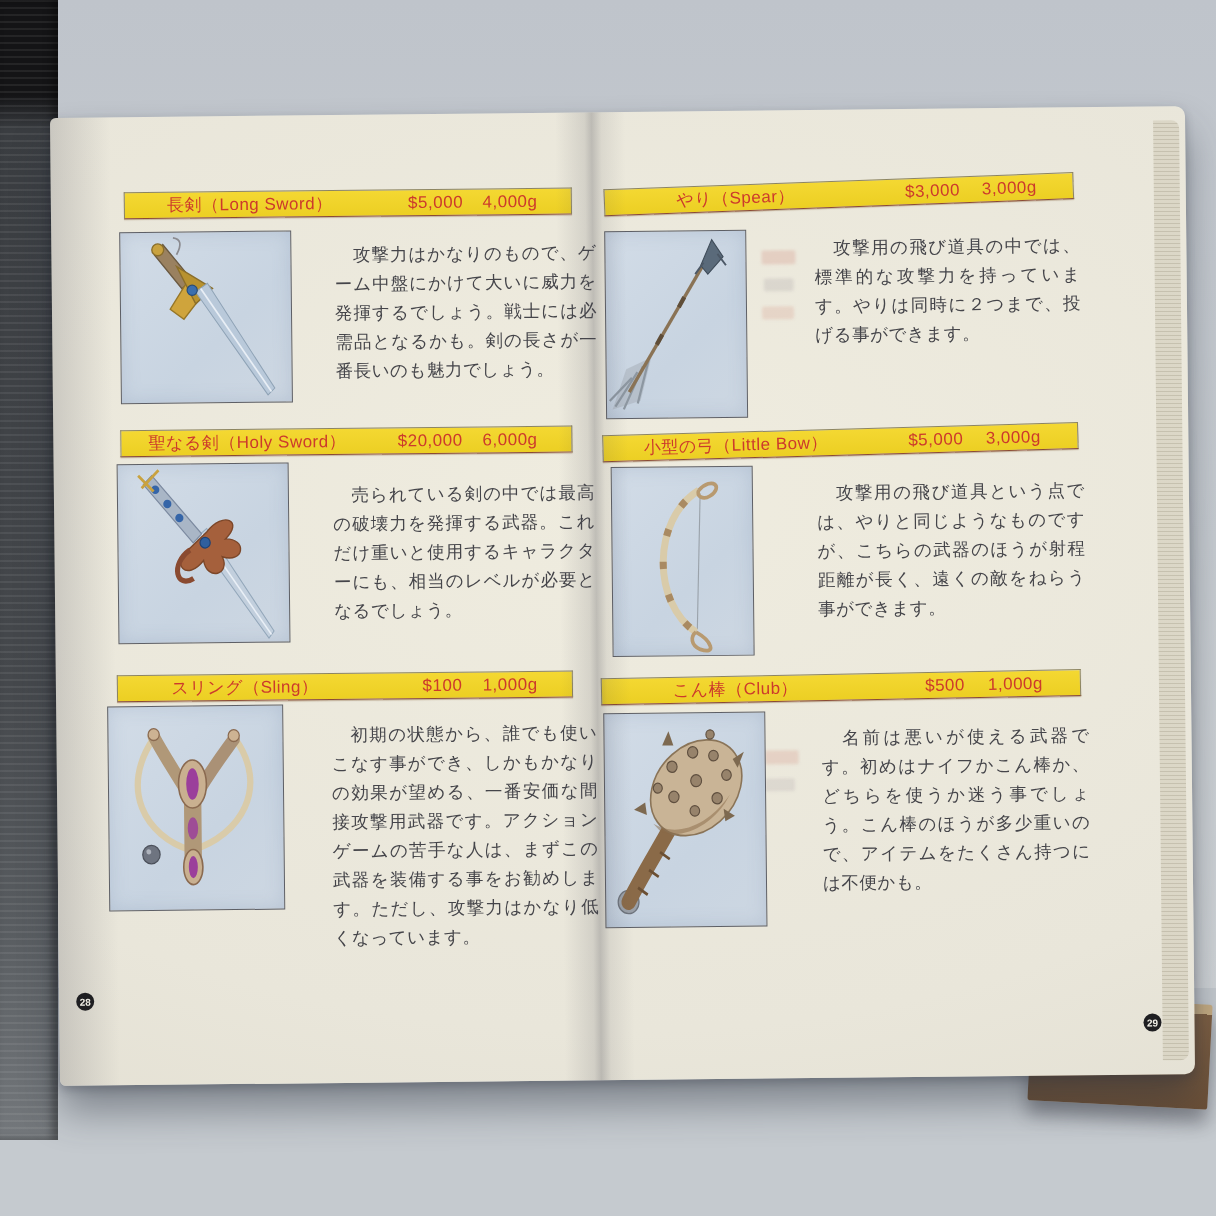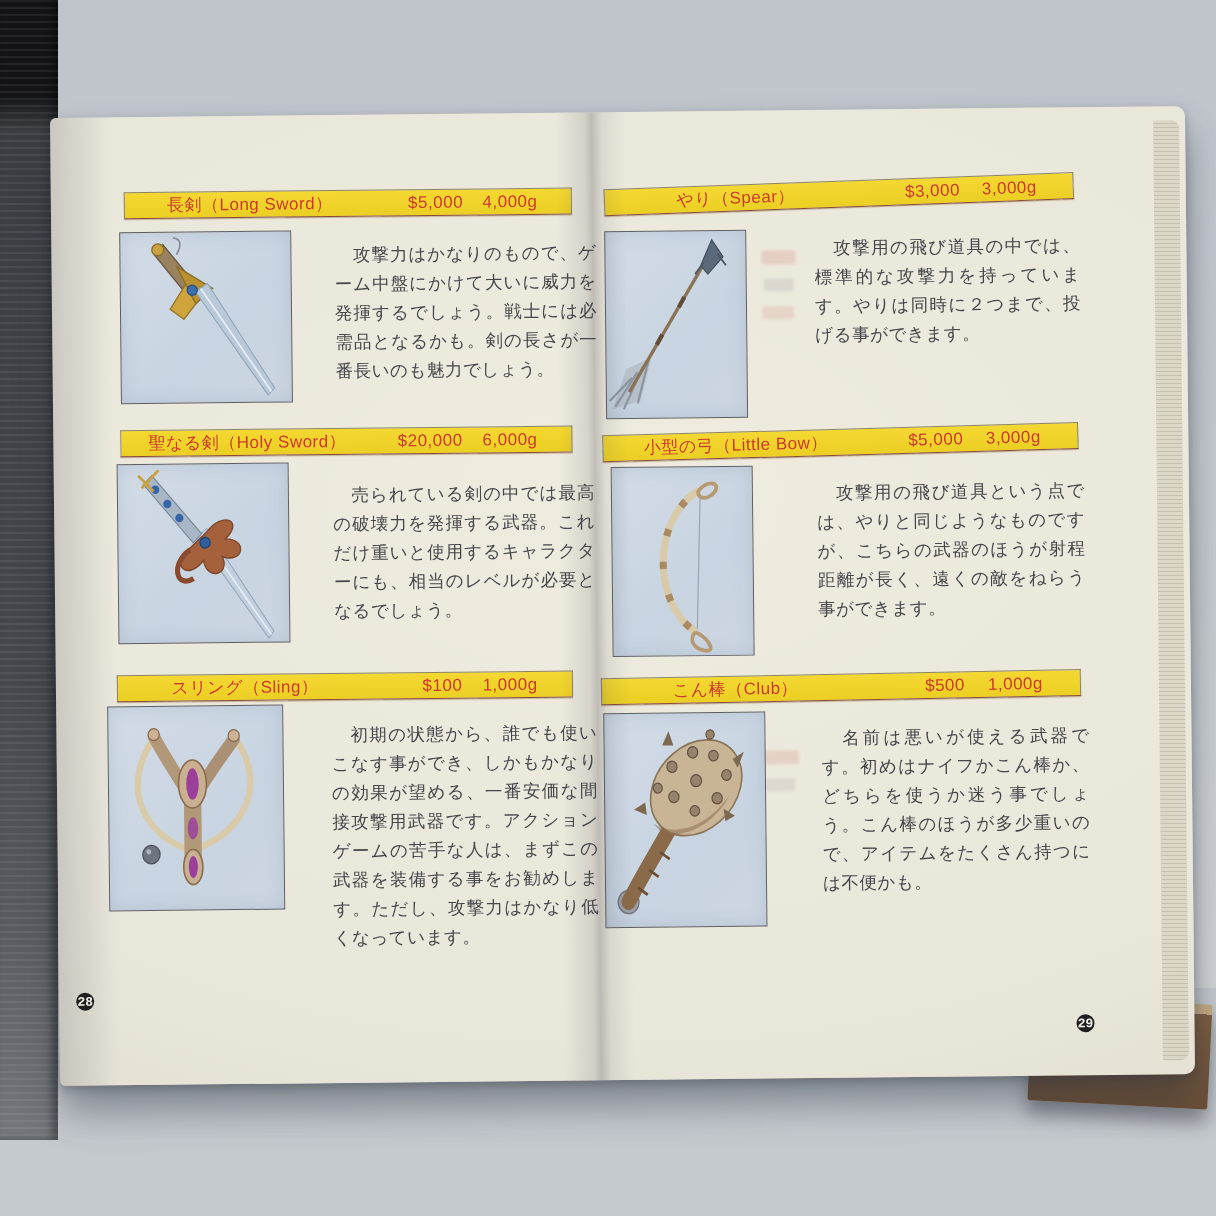--- a/index.html
+++ b/index.html
@@ -70,22 +70,22 @@
     border:1px solid #5d5f66;
     box-shadow:inset 0 0 18px rgba(120,140,170,.25);
   }
   .illus svg{width:100%;height:100%;display:block;}
   .desc{
     position:absolute;color:#45454a;font-size:17.5px;line-height:29px;
     letter-spacing:.5px;text-align:justify;
   }
   .pagenum{
     position:absolute;width:18px;height:18px;border-radius:50%;
-    background:#1f1f22;color:#f2f0e8;font-size:13px;font-weight:bold;
-    display:flex;align-items:center;justify-content:center;font-family:Liberation Mono, monospace;
+    background:#1f1f22;color:#f2f0e8;font-size:10px;font-weight:bold;
+    display:flex;align-items:center;justify-content:center;
   }
   
   .ghost{
     position:absolute;filter:blur(1.5px);border-radius:2px;pointer-events:none;
   }
 </style>
 </head>
 <body>
 
 <div class="photo">
@@ -240,18 +240,18 @@
               <circle cx="56" cy="55" r="3"></circle>
             <circle cx="43" cy="47" r="3.2"></circle>
               <circle cx="57" cy="38" r="3.4"></circle>
               <circle cx="33" cy="42" r="2.8"></circle>
             <circle cx="66" cy="12" r="2.6"></circle>
           </g>
         </svg>
       </div>
       <p class="desc" style="left:765px;top:596px;width:268px;">　名前は悪いが使える武器です。初めはナイフかこん棒か、どちらを使うか迷う事でしょう。こん棒のほうが多少重いので、アイテムをたくさん持つには不便かも。</p>
 
-      <div class="pagenum" style="left:1017px;top:907px;">29</div>
+      <div class="pagenum" style="left:1084px;top:907px;">29</div>
     </div>
 
     <div class="gutter"></div>
   </div>
 </div>
 
 </body></html>

